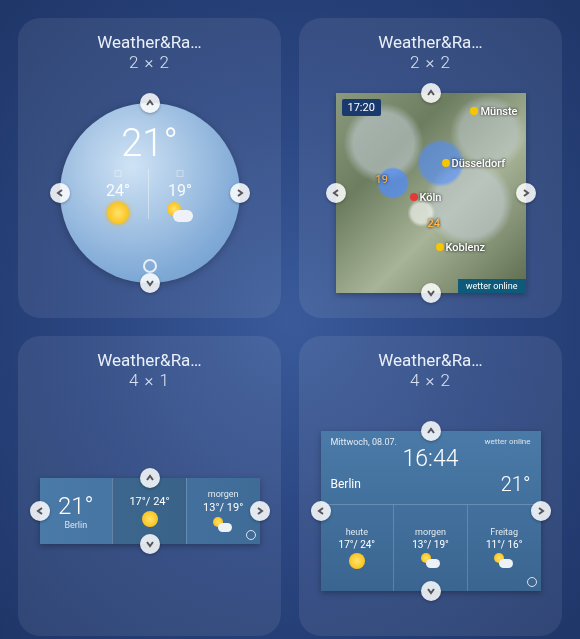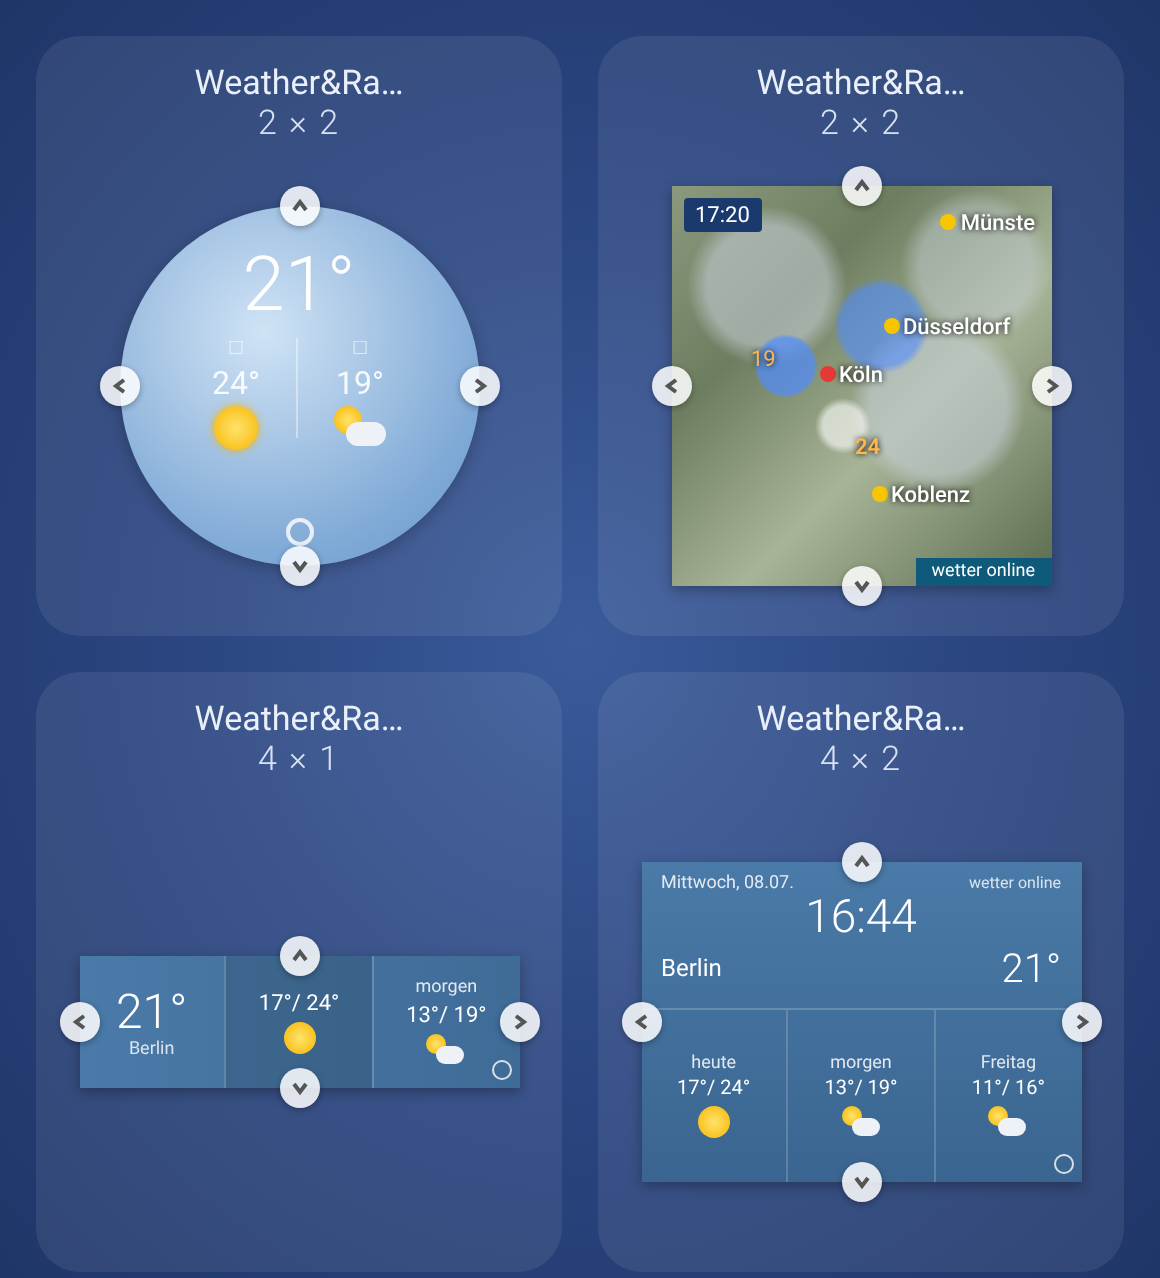--- a/index.html
+++ b/index.html
@@ -210,21 +210,21 @@
       <span class="tile-title">Weather&amp;Ra…</span>
       <span class="tile-size">2 × 2</span>
     </div>
     <div class="preview-area">
       <div class="widget-wrap">
         <div class="map-widget">
           <div class="map-time">17:20</div>
           <div class="map-city" style="top:12px;right:8px;"><span class="city-pin" style="background:#f7c600"></span><span>Münste</span></div>
           <div class="map-city" style="top:64px;left:62px;margin-left:44px;"><span class="city-pin" style="background:#f7c600"></span><span>Düsseldorf</span></div>
           <div class="map-city" style="top:80px;left:40px;color:#ffb74d;font-weight:400">19</div>
-          <div class="map-city" style="top:88px;left:74px;"><span class="city-pin" style="background:#e53935"></span><span>Köln</span></div>
+          <div class="map-city" style="top:98px;left:74px;"><span class="city-pin" style="background:#e53935"></span><span>Köln</span></div>
           <div class="map-city" style="top:124px;left:92px;color:#ffb74d;font-weight:600">24</div>
           <div class="map-city" style="top:148px;left:100px;"><span class="city-pin" style="background:#f7c600"></span><span>Koblenz</span></div>
           <div class="map-footer">wetter online</div>
         </div>
         <div class="handle h-top">
             <svg viewBox="0 0 10 10">
               <path d="M2 7 L5 3 L8 7"></path>
             </svg>
           </div>
         <div class="handle h-bottom">

